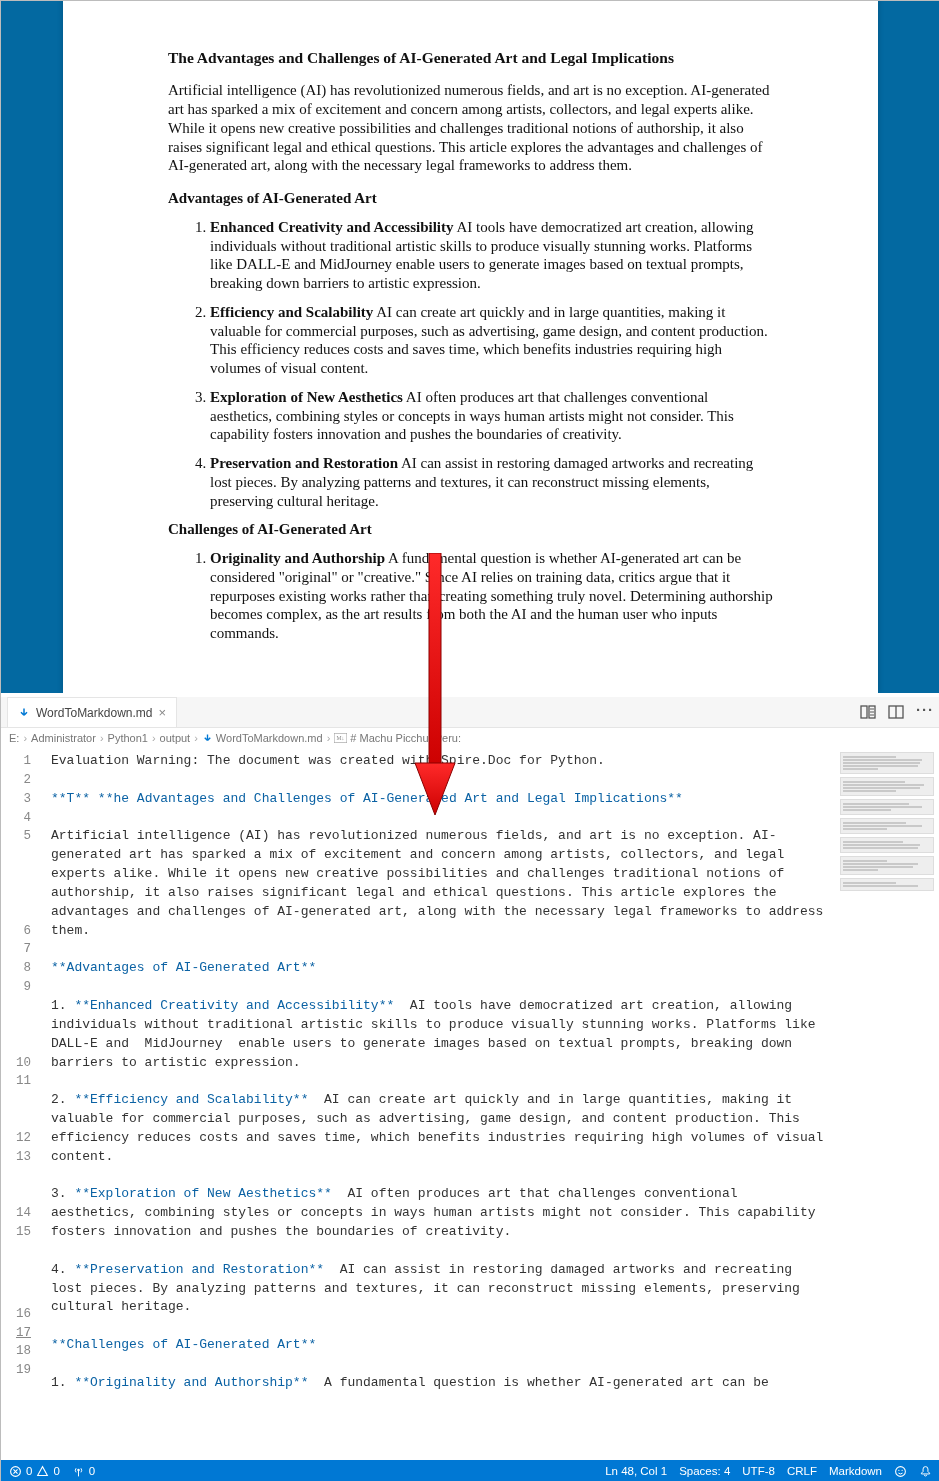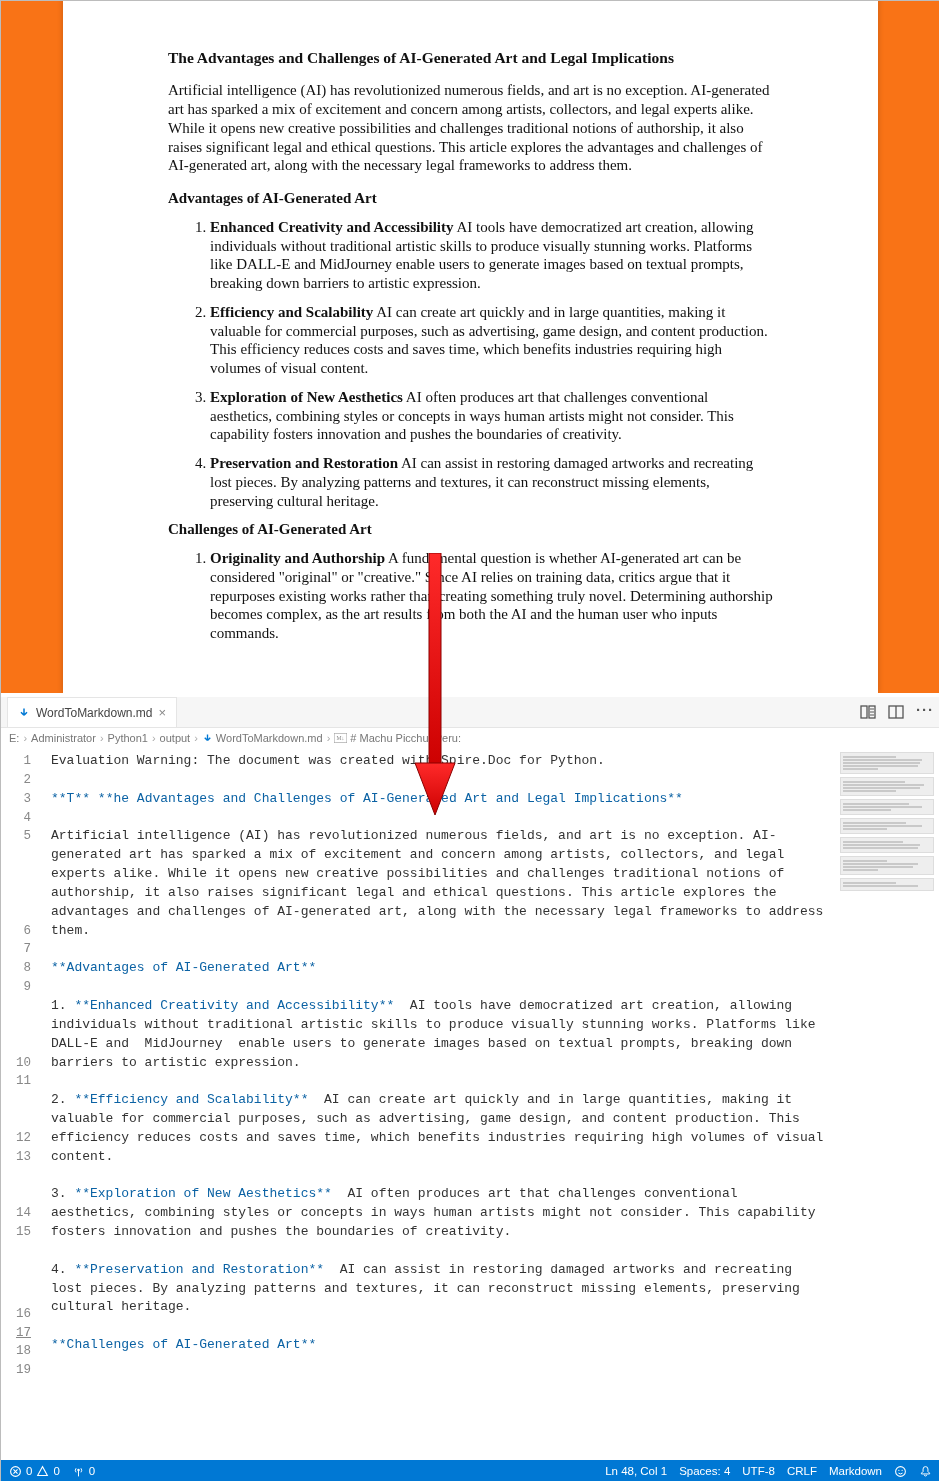--- a/index.html
+++ b/index.html
@@ -1,19 +1,19 @@
 <!DOCTYPE html>
 <html><head>
 <meta charset="utf-8">
 <style>
   html,body{margin:0;padding:0;background:#999;font-family:"Segoe UI",Arial,sans-serif;}
   .frame{width:939px;height:1481px;margin:0 auto;background:#fff;border:1px solid #bcbcbc;display:flex;flex-direction:column;}
 
   
-  .doc-outer{height:692px;background:#f97316;position:relative;overflow:hidden;}
+  .doc-outer{height:692px;background:#0369a1;position:relative;overflow:hidden;}
   .doc-page{background:#fff;position:absolute;left:62px;right:62px;top:-8px;bottom:0;box-shadow:0 0 6px rgba(0,0,0,.2);}
   .doc-content{padding:55px 105px 0 105px;font-family:"Times New Roman",Times,serif;font-size:15px;line-height:1.25;color:#111;}
   .doc-content h1{font-size:15.5px;font-weight:700;margin:0 0 14px 0;}
   .doc-content p.intro{margin:0 0 14px 0;}
   .doc-content h2{font-size:15px;font-weight:700;margin:6px 0 10px 0;}
   .doc-content ol{margin:0 0 10px 0;padding-left:42px;}
   .doc-content li{margin-bottom:10px;}
   .doc-content li .lead{font-weight:700;}
 
   
@@ -164,20 +164,21 @@
           <div class="line"><span>1. </span><span class="kw">**Enhanced Creativity and Accessibility**</span><span>  AI tools have democratized art creation, allowing individuals without traditional artistic skills to produce visually stunning works. Platforms like DALL-E and  MidJourney  enable users to generate images based on textual prompts, breaking down barriers to artistic expression.</span></div>
           <div class="line"></div>
           <div class="line"><span>2. </span><span class="kw">**Efficiency and Scalability**</span><span>  AI can create art quickly and in large quantities, making it valuable for commercial purposes, such as advertising, game design, and content production. This efficiency reduces costs and saves time, which benefits industries requiring high volumes of visual content.</span></div>
           <div class="line"></div>
           <div class="line"><span>3. </span><span class="kw">**Exploration of New Aesthetics**</span><span>  AI often produces art that challenges conventional aesthetics, combining styles or concepts in ways human artists might not consider. This capability fosters innovation and pushes the boundaries of creativity.</span></div>
           <div class="line"></div>
           <div class="line"><span>4. </span><span class="kw">**Preservation and Restoration**</span><span>  AI can assist in restoring damaged artworks and recreating lost pieces. By analyzing patterns and textures, it can reconstruct missing elements, preserving cultural heritage.</span></div>
           <div class="line"></div>
           <div class="line"><span></span><span class="kw">**Challenges of AI-Generated Art**</span><span></span></div>
           <div class="line"></div>
+          <div class="line"><span>1. </span><span class="kw">**Originality and Authorship**</span><span>  A fundamental question is whether AI-generated art can be</span></div>
         </div>
 
       <div class="minimap">
         <div class="mm-group">
             <div class="mm-line" style="width:60%"></div>
             <div class="mm-line" style="width:90%"></div>
             <div class="mm-line" style="width:88%"></div>
             <div class="mm-line" style="width:85%"></div>
             <div class="mm-line" style="width:40%"></div>
           </div>

